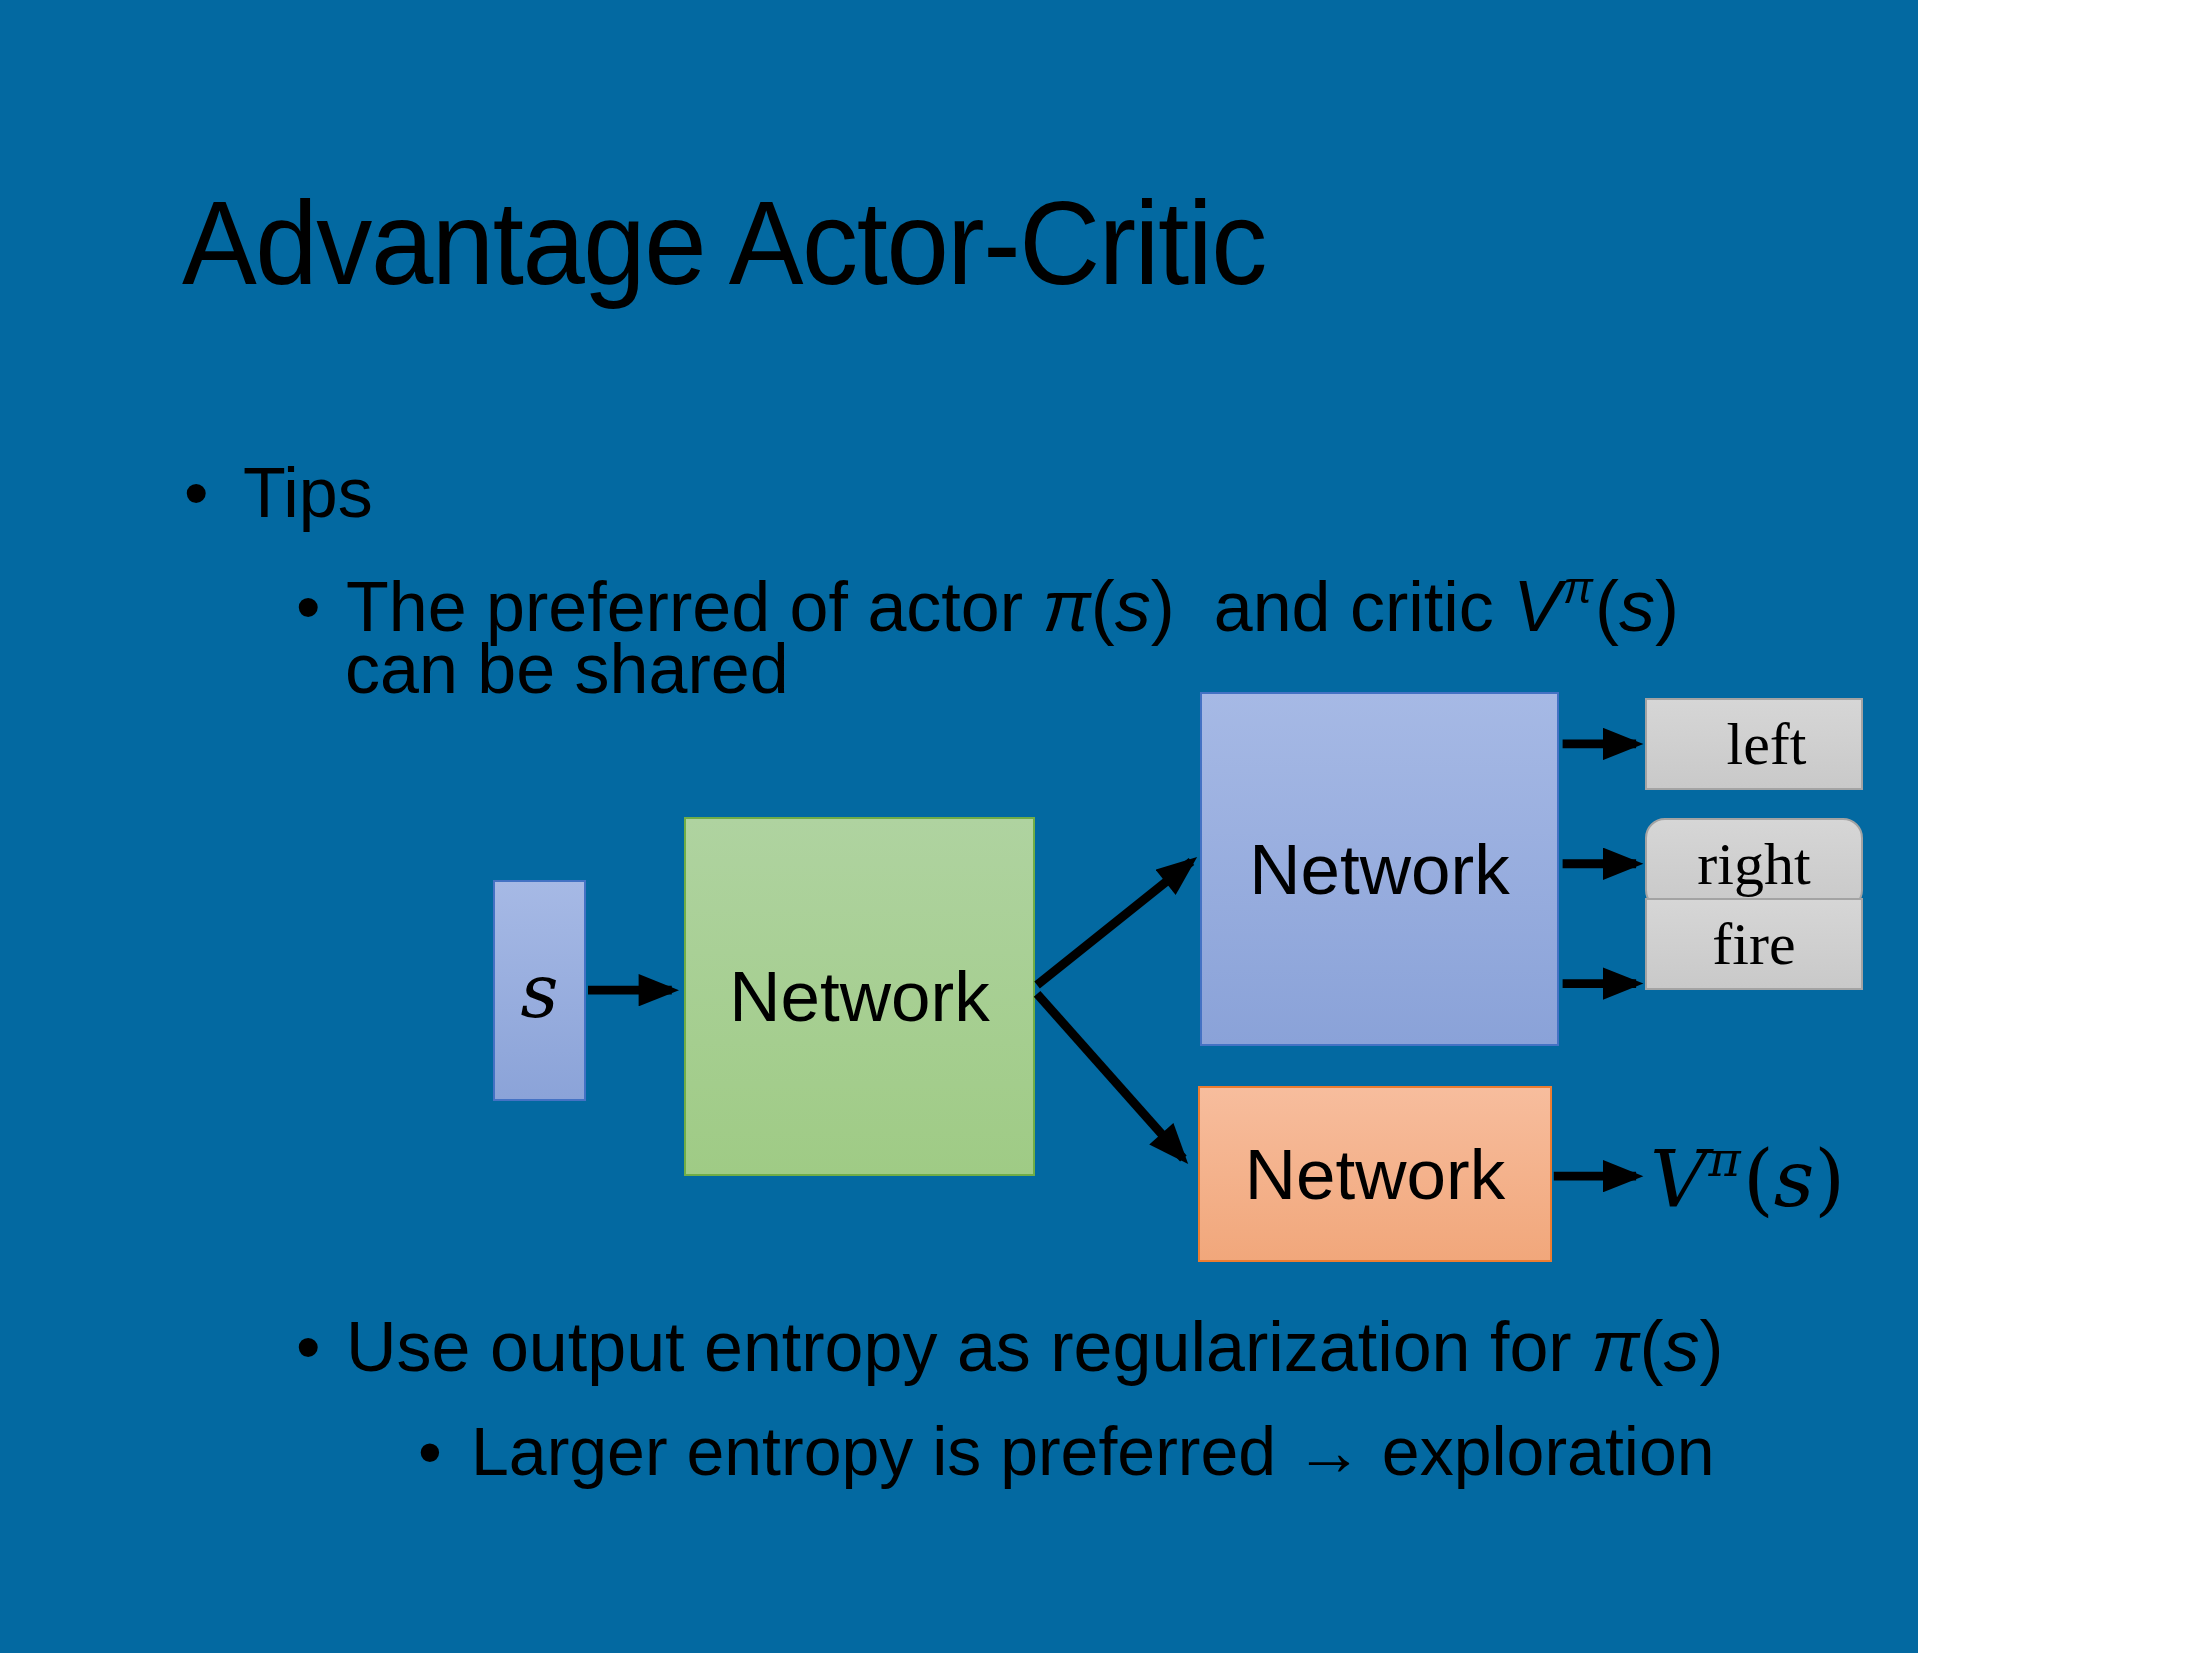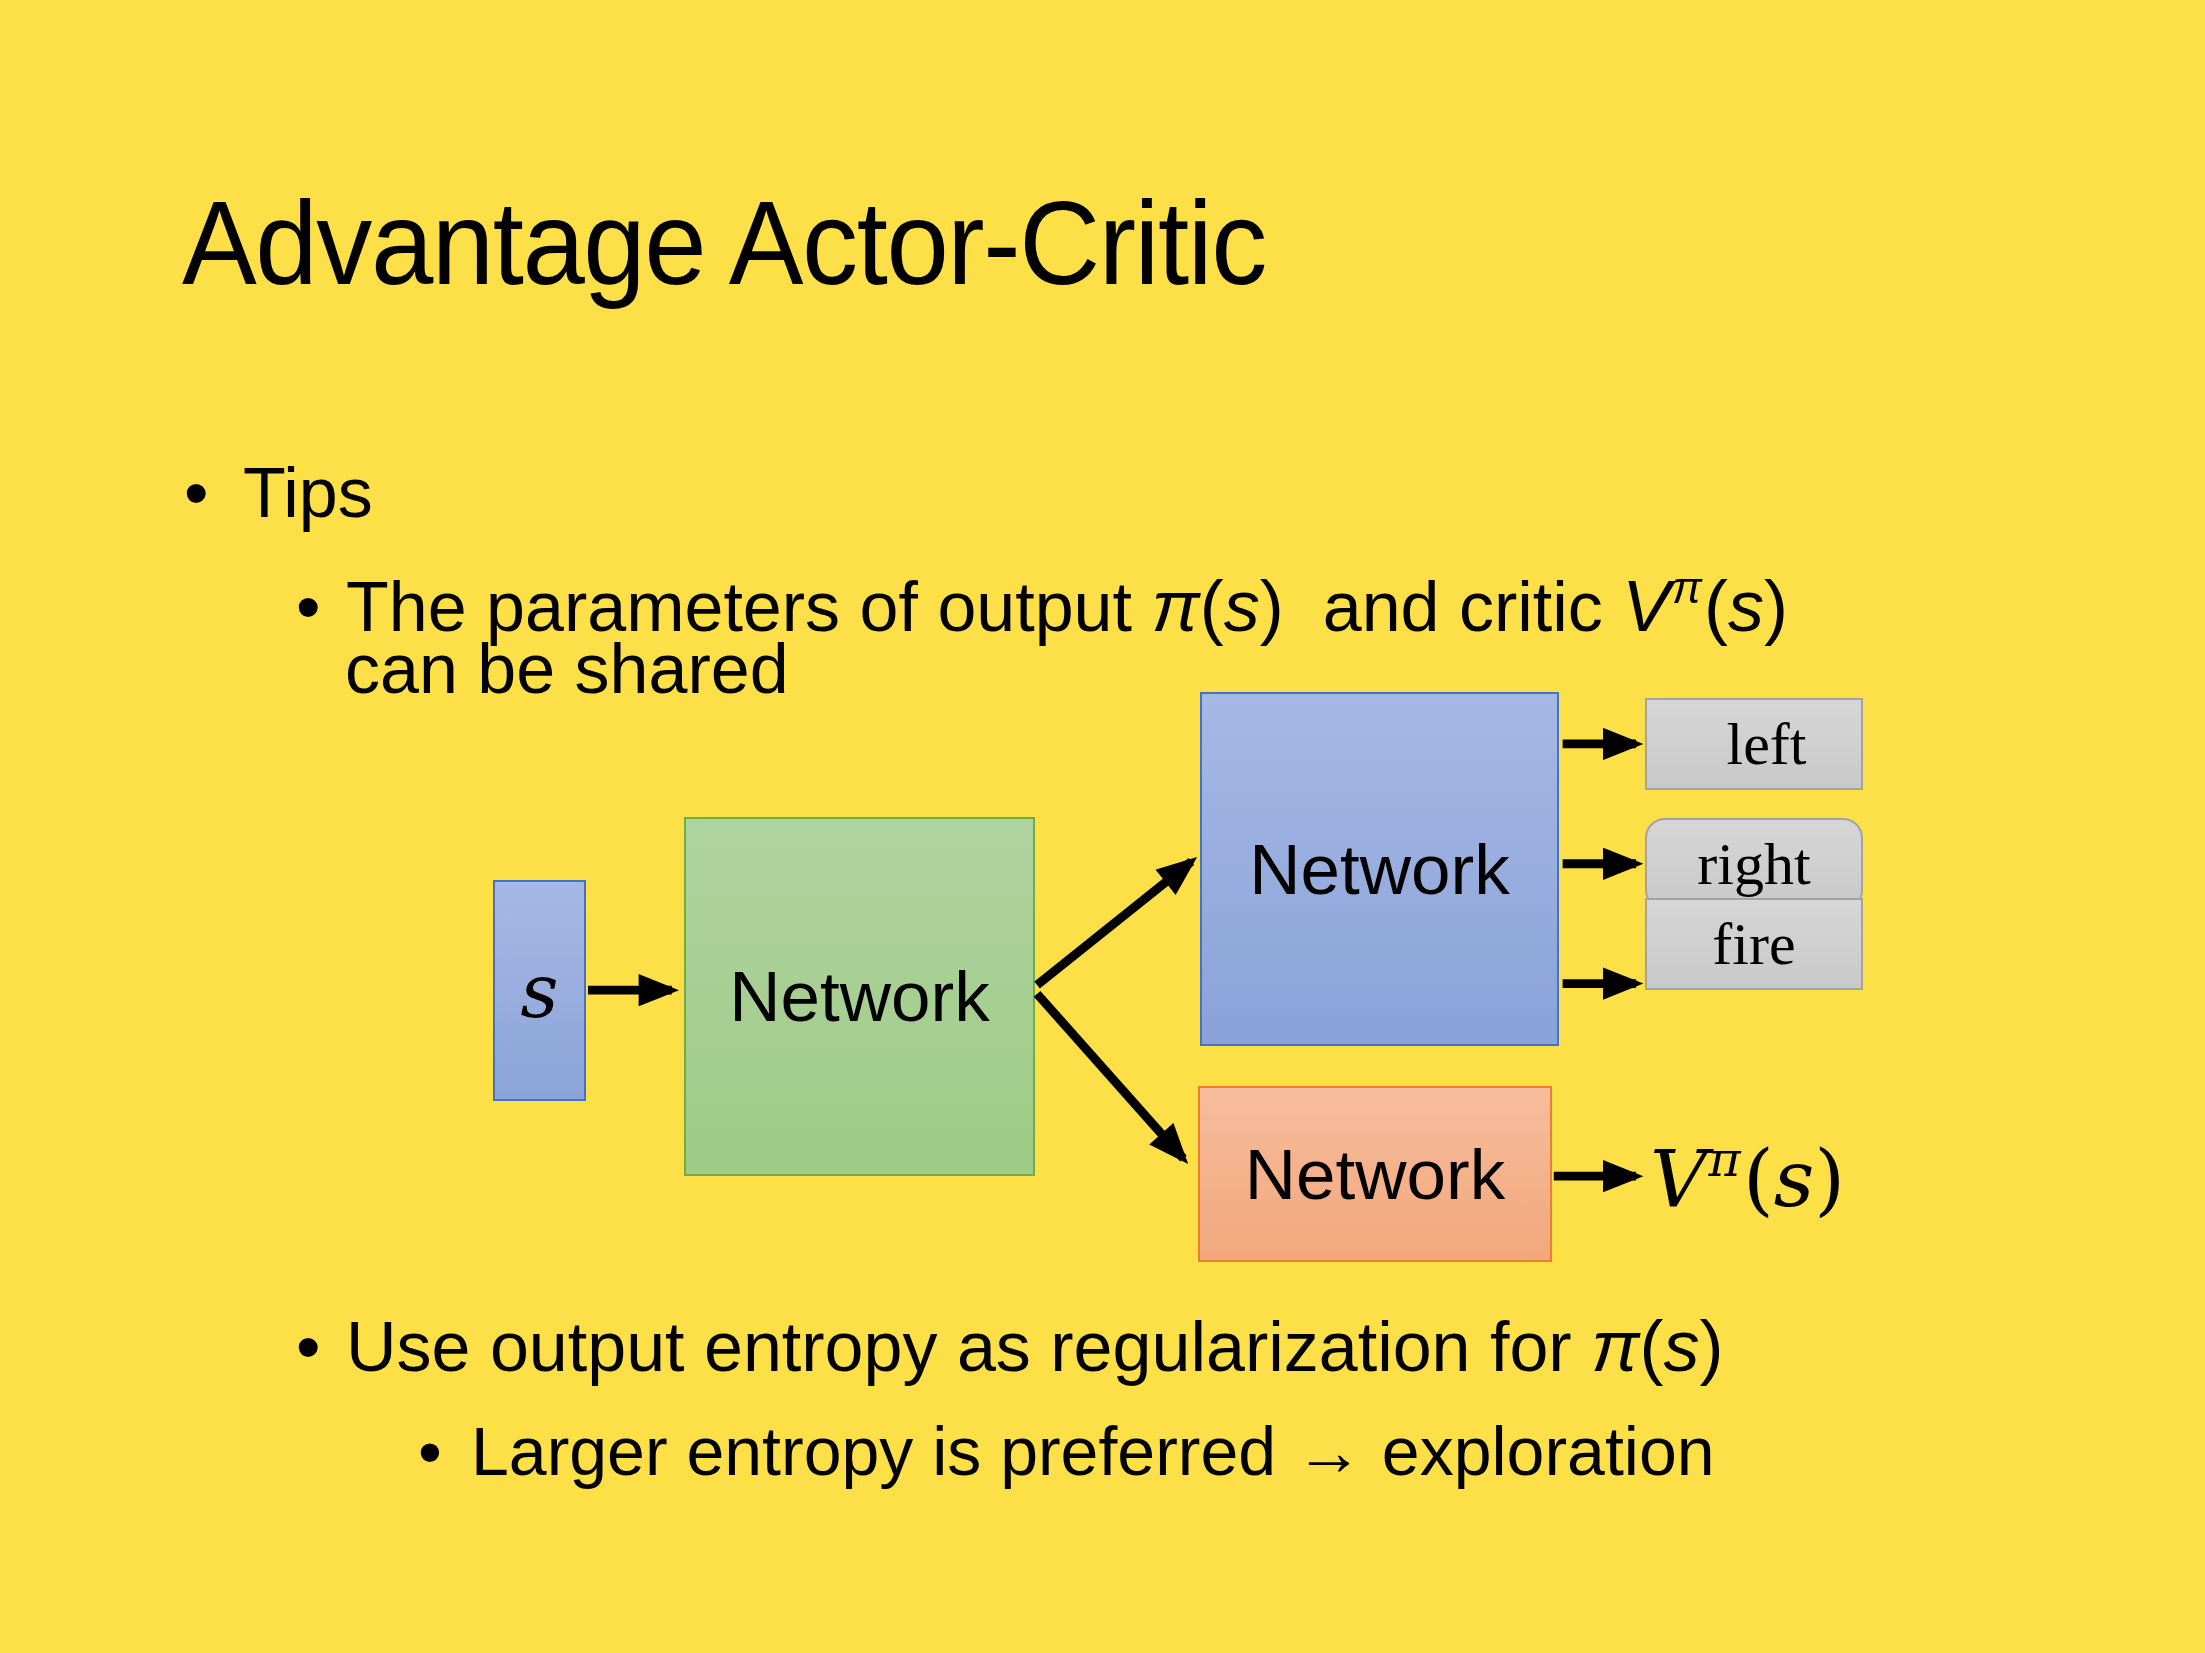--- a/index.html
+++ b/index.html
@@ -1,19 +1,19 @@
 <!DOCTYPE html>
 <html style="--state-fill-top: #A6B9E5; --state-fill-bottom: #8BA3D8; --state-border: #4472C4; --shared-fill-top: #AFD3A0; --shared-fill-bottom: #9FCB85; --shared-border: #70AD47; --actor-fill-top: #A6B9E5; --actor-fill-bottom: #8AA2D8; --actor-border: #4472C4; --critic-fill-top: #F7BD9D; --critic-fill-bottom: #F1A77B; --critic-border: #ED7D31; --action-fill-top: #D6D6D6; --action-fill-bottom: #C9C9C9; --action-border: #A3A3A3; --arrow: #000000;font-size:11.8px"><head>
 <meta charset="utf-8">
 <style>
   html,body{margin:0;padding:0;background:#ffffff;}
   #stage{
     position:relative;
-    width:2205px;height:1654px;
-    background:#fde047;
+    width:1918px;height:1654px;
+    background:#0369a1;
     overflow:hidden;
     font-family:"Liberation Sans", sans-serif;
     color:#000;
   }
   .abs{position:absolute;line-height:1;}
   .ws{white-space:pre;}
   #title{
     left:182px;top:184px;
     font-size:118px;
     letter-spacing:-1.5px;
@@ -98,21 +98,21 @@
 
   <div id="title" class="abs">Advantage Actor-Critic</div>
 
   <div id="line-tips" class="abs bline">
     <span class="bullet">•</span>
     <span>Tips</span>
   </div>
 
   <div id="line-params1" class="abs bline">
     <span class="bullet">•</span>
-    <span class="ws">The parameters of output </span><span class="math"><span class="it">π</span><span>(</span><span class="it">s</span><span>)</span></span><span class="ws">  and critic </span><span class="math"><span class="it">V</span><sup class="it">π</sup><span>(</span><span class="it">s</span><span>)</span></span>
+    <span class="ws">The preferred of actor </span><span class="math"><span class="it">π</span><span>(</span><span class="it">s</span><span>)</span></span><span class="ws">  and critic </span><span class="math"><span class="it">V</span><sup class="it">π</sup><span>(</span><span class="it">s</span><span>)</span></span>
   </div>
   <div id="line-params2" class="abs">can be shared</div>
 
   <div id="state-box" class="dbox">
     <span>s</span>
   </div>
   <div id="shared-box" class="dbox">
     <span>Network</span>
   </div>
   <div id="actor-box" class="dbox">

